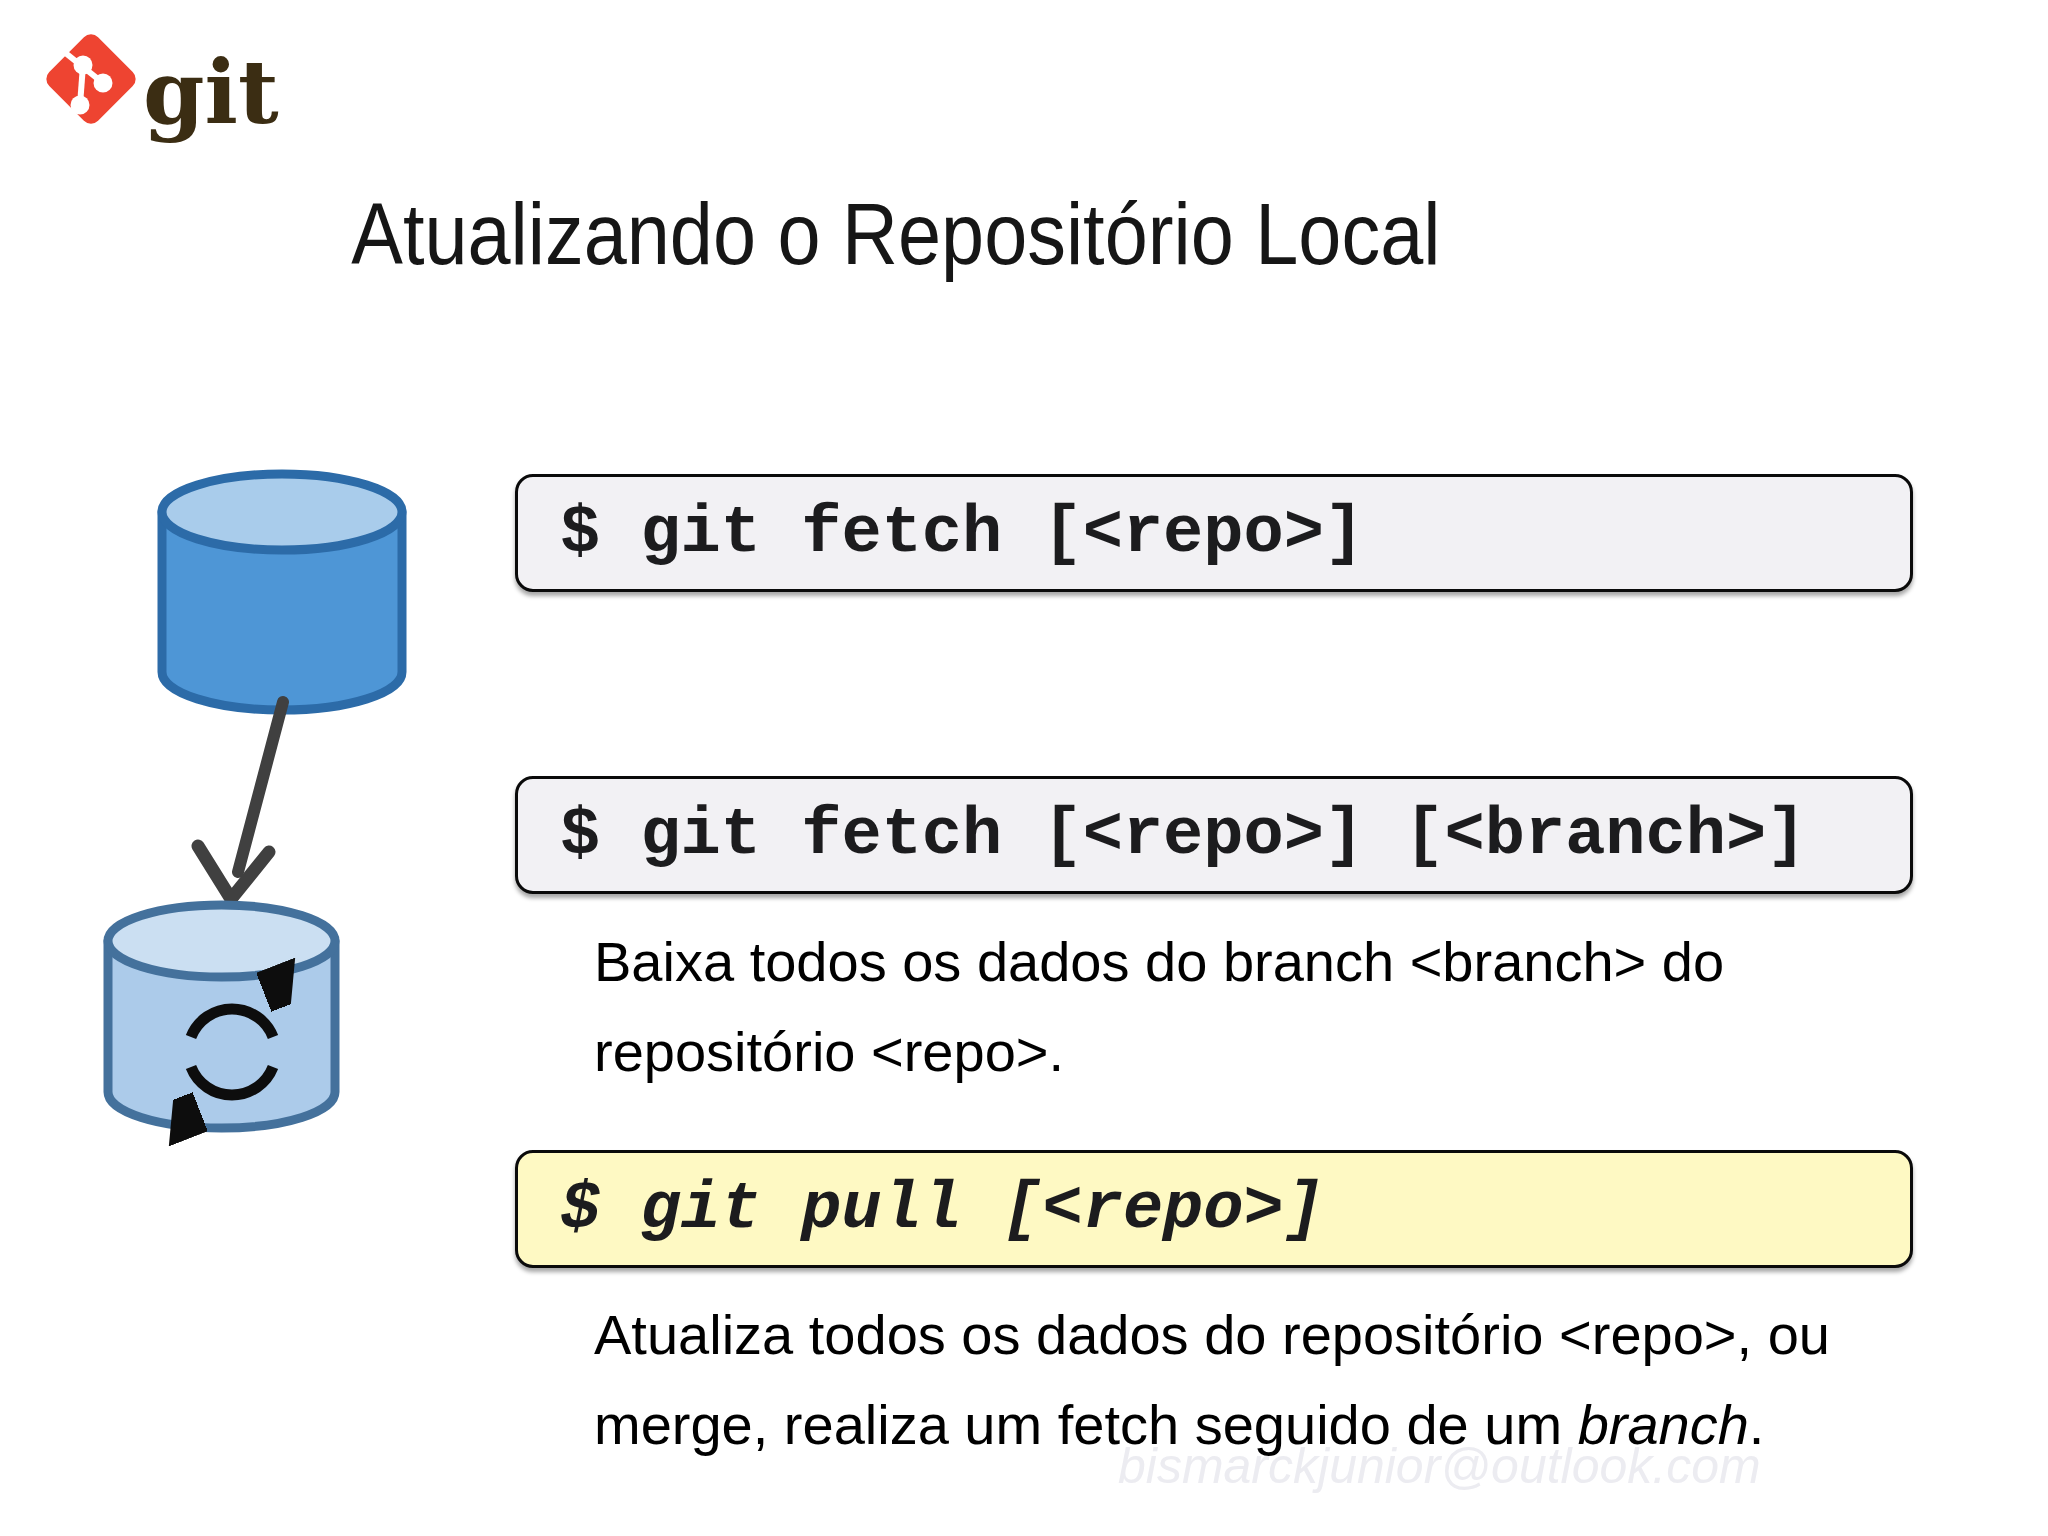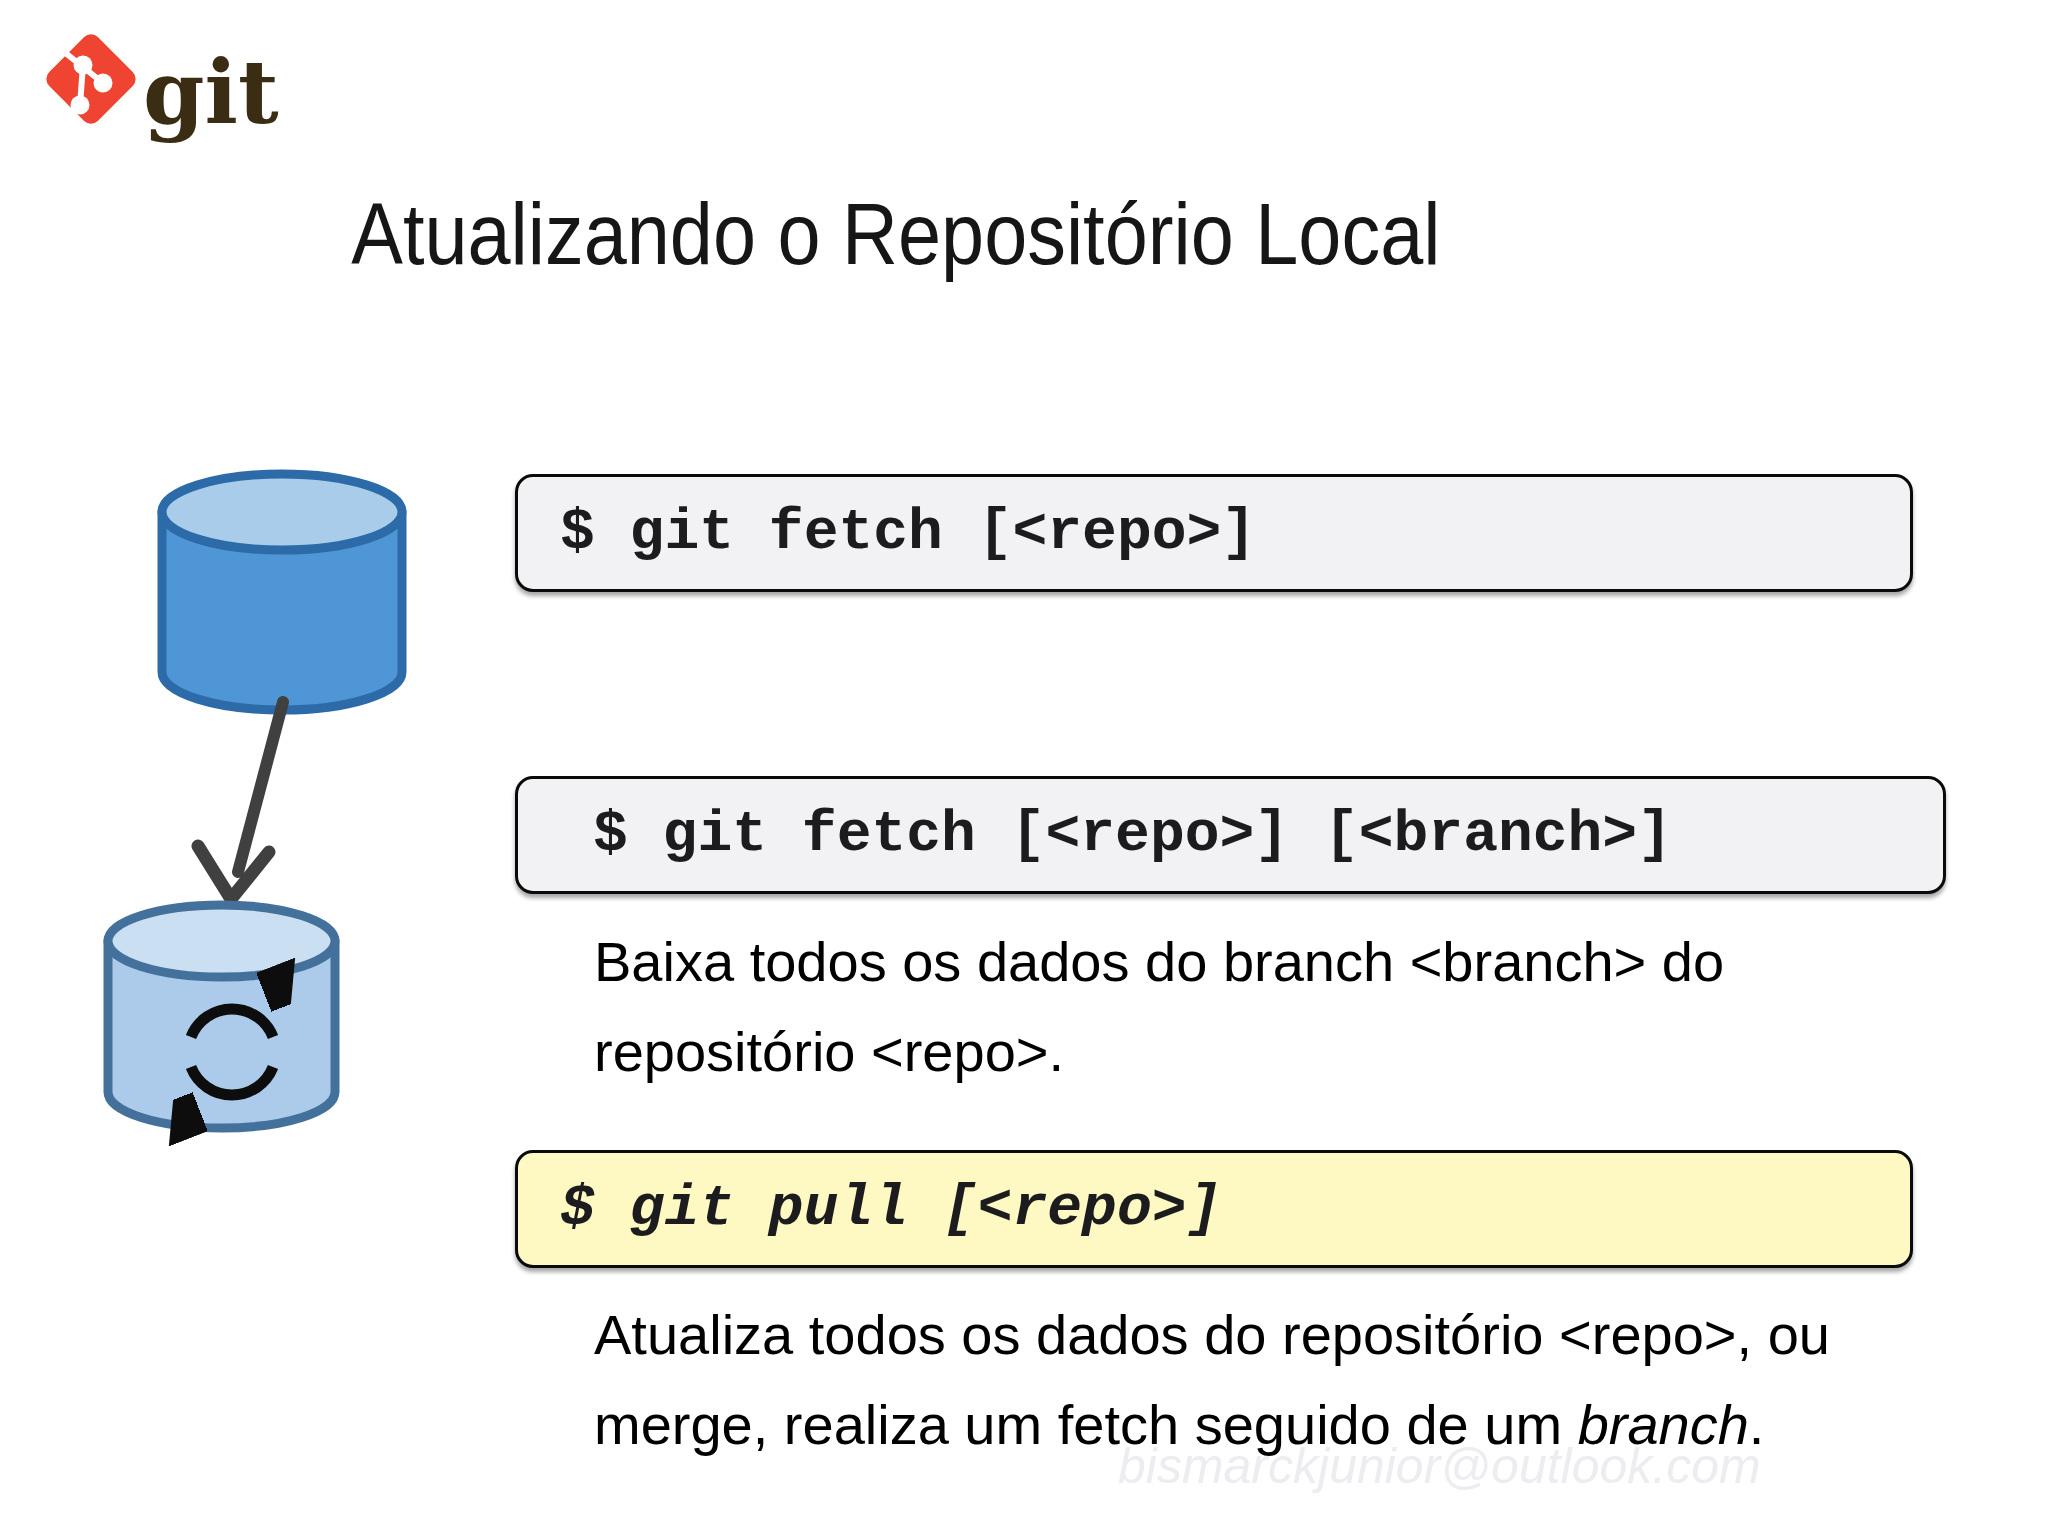--- a/index.html
+++ b/index.html
@@ -25,24 +25,24 @@
   
   .cmdbox{
     position:absolute;left:515px;width:1392px;height:112px;
     border:3px solid #0a0a0a;border-radius:18px;
     box-shadow:0 4px 4px rgba(0,0,0,0.35);
     box-sizing:content-box;
   }
   .cmdbox code{
     display:block;height:112px;line-height:112px;padding-left:42px;
     font-family:"Liberation Mono","DejaVu Sans Mono",monospace;
-    font-weight:700;font-size:58px;color:#1c1c1e;
+    font-weight:700;font-size:67px;color:#1c1c1e;
     white-space:pre;
   }
-  .b1{top:474px;} .b2{top:776px;padding-left:33px;} .b3{top:1150px;}
+  .b1{top:474px;} .b2{top:776px;} .b3{top:1150px;}
   
   .desc{
     position:absolute;left:594px;width:1420px;
     font-size:56px;line-height:90px;color:#000000;
     white-space:nowrap;
   }
   .d1{top:615px;} .d2{top:917px;} .d3{top:1290px;}
   
   .watermark{
     position:absolute;right:30px;top:1436px;width:900px;

